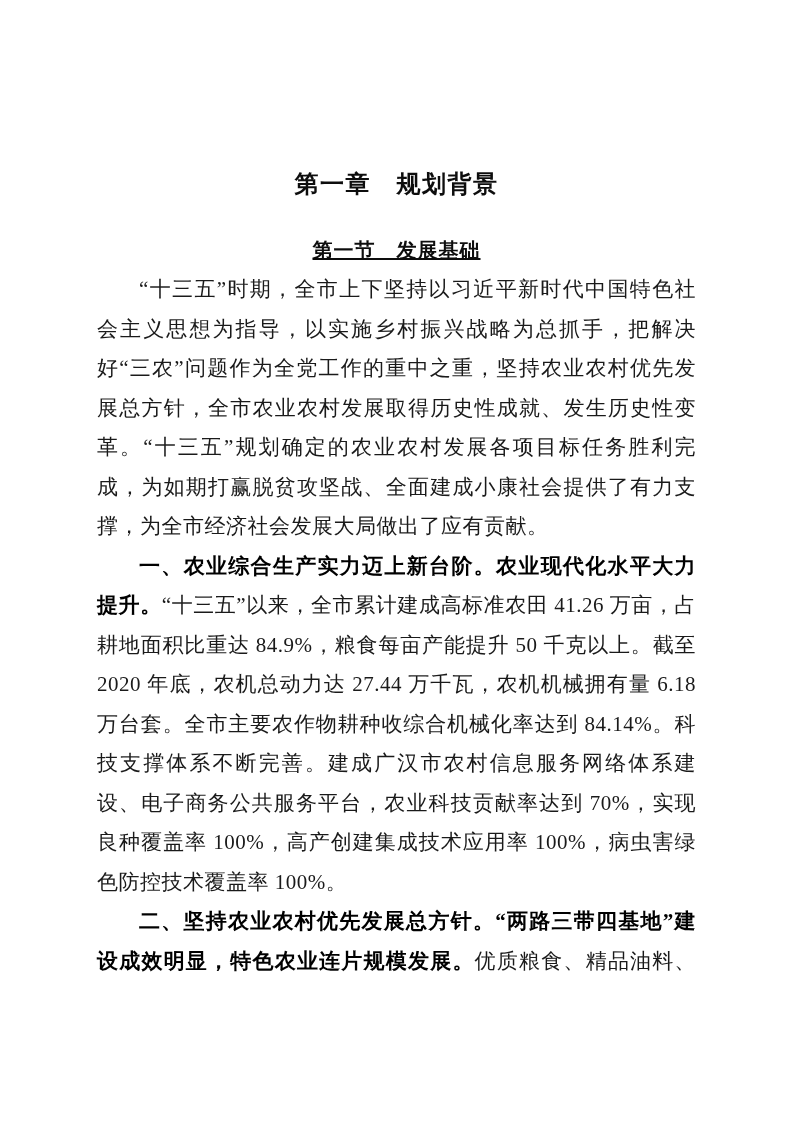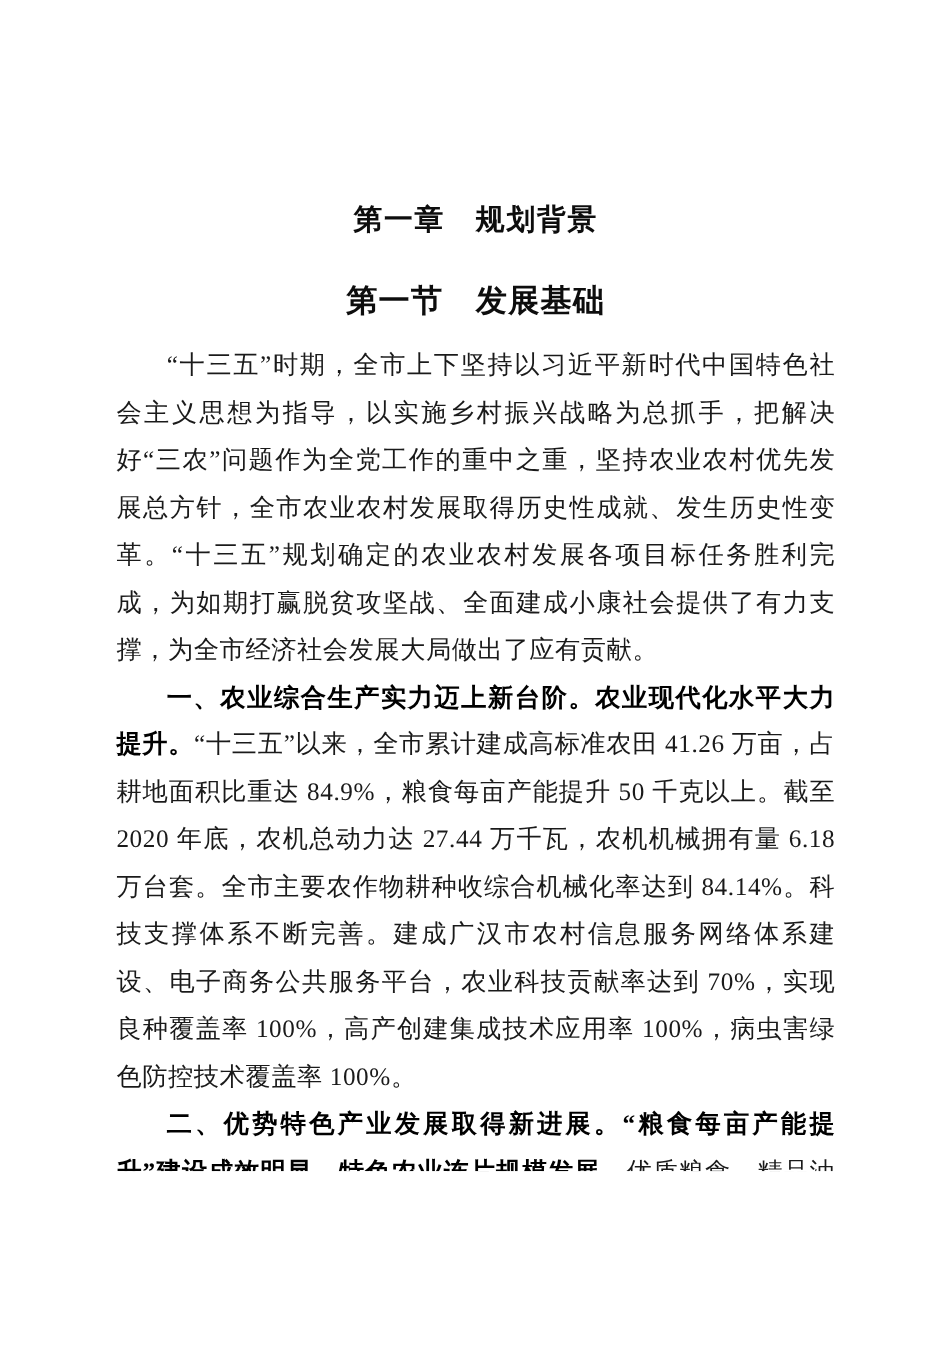--- a/index.html
+++ b/index.html
@@ -28,28 +28,29 @@
     font-size: 24px;
     line-height: 31px;
     text-align: center;
     letter-spacing: 1.5px;
     color: #0d0d0d;
   }
   .section-title {
     margin-top: 37px;
     font-family: "Liberation Sans", "DejaVu Sans", sans-serif;
     font-weight: bold;
-    font-size: 26px;
+    font-size: 20px;
     line-height: 28px;
     text-align: center;
     letter-spacing: 1px;
     color: #0d0d0d;
+    text-decoration: underline;
   }
   .body-text {
-    margin-top: 21px;
+    margin-top: 6px;
   }
   .body-text p {
     font-size: 21px;
     line-height: 39.5px;
     text-align: justify;
     text-justify: inter-ideograph;
     text-indent: 42px;
     letter-spacing: 0.5px;
     color: #1a1a1a;
   }
@@ -70,17 +71,17 @@
 </head>
 <body>
 
 <div class="page">
   <div class="content">
     <h1 class="chapter-title">第一章　规划背景</h1>
     <h2 class="section-title">第一节　发展基础</h2>
     <div class="body-text">
       <p><strong></strong><span>“十三五”时期，全市上下坚持以习近平新时代中国特色社会主义思想为指导，以实施乡村振兴战略为总抓手，把解决好“三农”问题作为全党工作的重中之重，坚持农业农村优先发展总方针，全市农业农村发展取得历史性成就、发生历史性变革。“十三五”规划确定的农业农村发展各项目标任务胜利完成，为如期打赢脱贫攻坚战、全面建成小康社会提供了有力支撑，为全市经济社会发展大局做出了应有贡献。</span></p>
       <p><strong>一、农业综合生产实力迈上新台阶。农业现代化水平大力提升。</strong><span>“十三五”以来，全市累计建成高标准农田 41.26 万亩，占耕地面积比重达 84.9%，粮食每亩产能提升 50 千克以上。截至 2020 年底，农机总动力达 27.44 万千瓦，农机机械拥有量 6.18 万台套。全市主要农作物耕种收综合机械化率达到 84.14%。科技支撑体系不断完善。建成广汉市农村信息服务网络体系建设、电子商务公共服务平台，农业科技贡献率达到 70%，实现良种覆盖率 100%，高产创建集成技术应用率 100%，病虫害绿色防控技术覆盖率 100%。</span></p>
-      <p><strong>二、优势特色产业发展取得新进展。“粮食每亩产能提升”建设成效明显，特色农业连片规模发展。</strong><span>优质粮食、精品油料、优质水果、绿色蔬菜、畜禽养殖、水产养殖等优势产业突出，广汉</span></p>
+      <p><strong>二、坚持农业农村优先发展总方针。“两路三带四基地”建设成效明显，特色农业连片规模发展。</strong><span>优质粮食、精品油料、优质水果、绿色蔬菜、畜禽养殖、水产养殖等优势产业突出，广汉</span></p>
     </div>
   </div>
   <div class="page-number">—1—</div>
 </div>
 
 </body></html>

